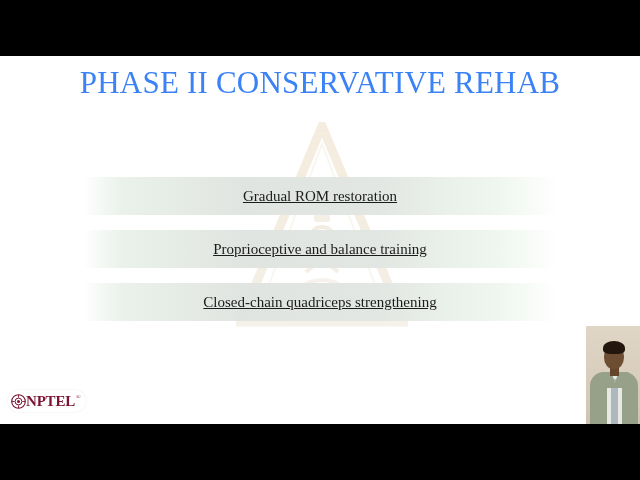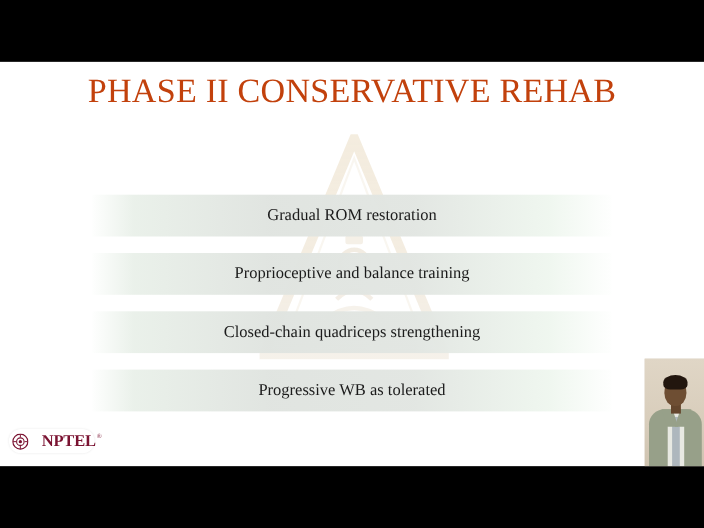--- a/index.html
+++ b/index.html
@@ -67,21 +67,21 @@
     width: 640px;
     text-align: center;
     z-index: 5;
   }
   .title-line {
     display: block;
     font-family: "Liberation Serif", serif;
     font-size: 31px;
     line-height: 38px;
     font-weight: 400;
-    color: #c2410c;
+    color: #3b82f6;
     letter-spacing: 0.2px;
     white-space: nowrap;
   }
 
   
   #bullet-list {
     position: absolute;
     left: 0;
     top: 121px;
     width: 640px;
@@ -105,20 +105,21 @@
         rgba(250, 254, 250, 0.18) 100%);
   }
   .bullet-bar:last-child { margin-bottom: 0; }
   .bullet-text {
     font-family: "Liberation Serif", serif;
     font-size: 15px;
     line-height: 18px;
     color: #1b1b1b;
     white-space: nowrap;
     text-align: center;
+    text-decoration: underline;
   }
 
   
   #nptel-logo {
     position: absolute;
     left: 8px;
     top: 334px;
     width: 78px;
     height: 22px;
     border-radius: 11px;
@@ -135,21 +136,21 @@
     flex: 0 0 auto;
   }
   #nptel-emblem svg { display: block; width: 15px; height: 15px; }
   #nptel-wordmark {
     font-family: "Liberation Serif", serif;
     font-weight: 700;
     font-size: 15px;
     line-height: 15px;
     letter-spacing: -0.2px;
     color: #7a1231;
-    margin-left: 12px;
+    margin-left: 0px;
   }
   #nptel-trademark {
     font-family: "Liberation Serif", serif;
     font-size: 6px;
     line-height: 6px;
     color: #7a1231;
     align-self: flex-start;
     margin-top: 4px;
     margin-left: 1px;
   }
@@ -274,23 +275,20 @@
     <div id="bullet-list">
       <div class="bullet-bar">
         <span class="bullet-text">Gradual ROM restoration</span>
       </div>
       <div class="bullet-bar">
         <span class="bullet-text">Proprioceptive and balance training</span>
       </div>
       <div class="bullet-bar">
         <span class="bullet-text">Closed-chain quadriceps strengthening</span>
       </div>
-      <div class="bullet-bar">
-        <span class="bullet-text">Progressive WB as tolerated</span>
-      </div>
     </div>
 
     <div id="nptel-logo">
       <span id="nptel-emblem">
         <svg viewBox="0 0 15 15" xmlns="http://www.w3.org/2000/svg">
           <circle cx="7.5" cy="7.5" r="6.8" fill="#ffffff" stroke="#7a1231" stroke-width="1.1"></circle>
           <circle cx="7.5" cy="7.5" r="3.4" fill="none" stroke="#7a1231" stroke-width="1"></circle>
           <circle cx="7.5" cy="7.5" r="1.5" fill="#7a1231"></circle>
           <path d="M7.5 0.9 L7.5 3.6 M7.5 11.4 L7.5 14.1
                    M0.9 7.5 L3.6 7.5 M11.4 7.5 L14.1 7.5" stroke="#7a1231" stroke-width="0.9"></path>

